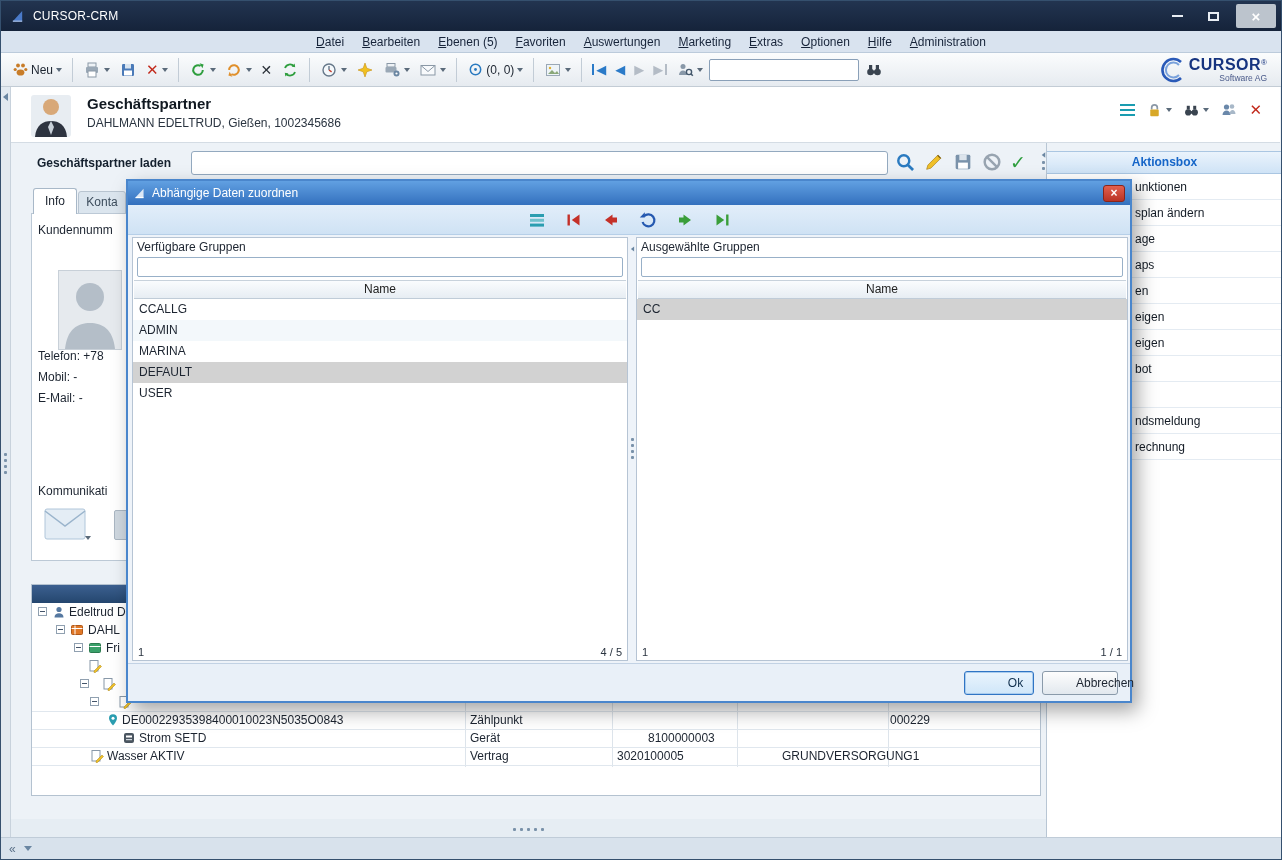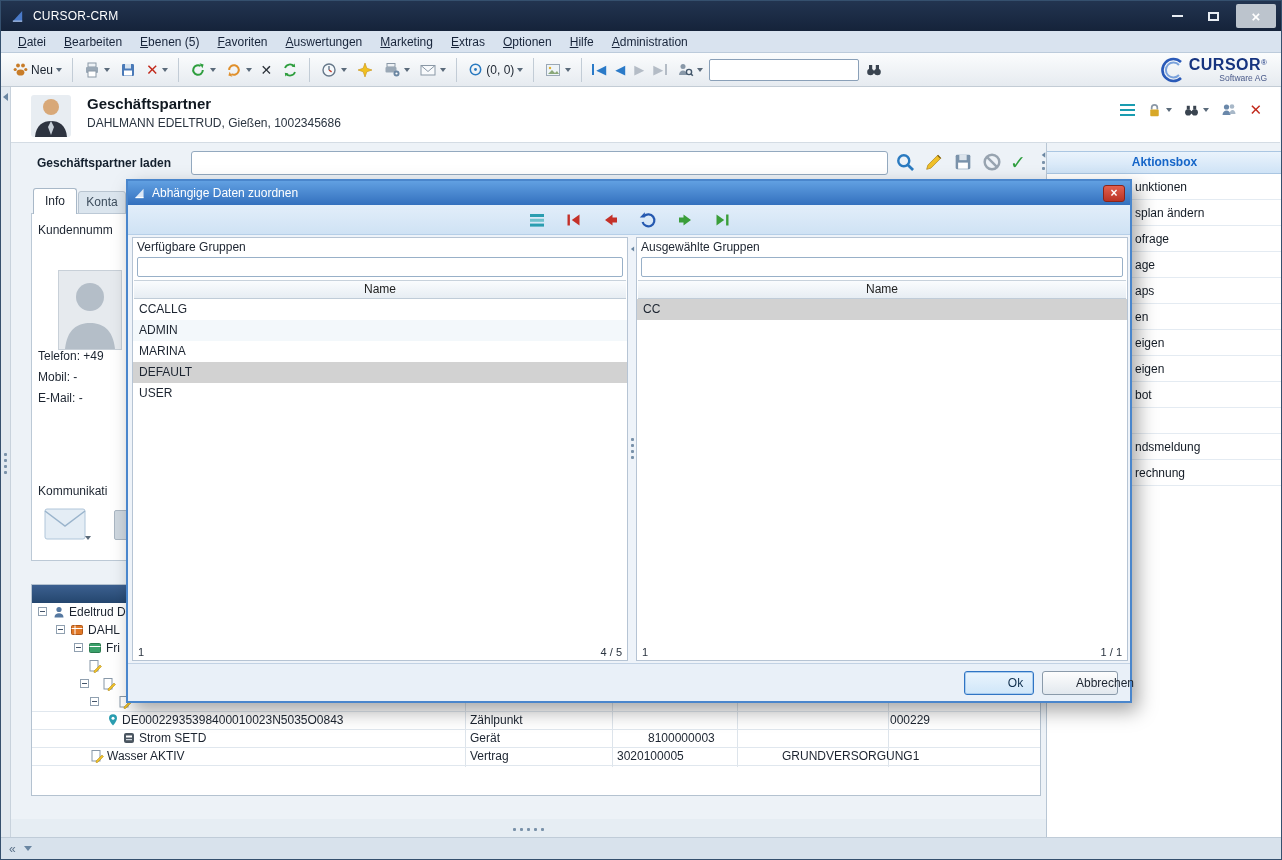--- a/index.html
+++ b/index.html
@@ -11,21 +11,21 @@
   .titlebar { position:absolute; left:0; top:0; right:0; height:30px; background:linear-gradient(#223450,#15233a); display:flex; align-items:center; color:#fff; }
   .title-logo { margin-left:9px; }
   .title-text { margin-left:8px; font-size:12px; letter-spacing:.2px; }
   .win-controls { margin-left:auto; display:flex; align-items:center; height:100%; }
   .win-btn { width:36px; height:24px; display:flex; align-items:center; justify-content:center; }
   .win-min-bar { width:11px; height:2px; background:#e8edf3; }
   .win-max-box { width:11px; height:9px; border:2px solid #e8edf3; }
   .win-close { background:#bcc4cd; border-radius:2px; margin:0 5px; width:40px; color:#fff; font-size:15px; font-weight:bold; }
 
   
-  .menubar { position:absolute; left:0; top:30px; right:0; height:22px; background:#d9e3ef; border-bottom:1px solid #bccbdb; display:flex; align-items:center; padding-left:8px; }
+  .menubar { position:absolute; left:0; top:30px; right:0; height:22px; background:#d9e3ef; border-bottom:1px solid #bccbdb; display:flex; align-items:center; padding-left:20px;justify-content:center; }
   .menu-item { padding:2px 9px; color:#17243a; display:block; }
   .menu-item::first-letter { text-decoration:underline; }
 
   
   .toolbar { position:absolute; left:0; top:52px; right:0; height:34px; background:linear-gradient(#fbfcfd,#e6ebf0); border-bottom:1px solid #c3ccd5; display:flex; align-items:center; padding:0 8px; gap:3px; }
   .tbtn { display:flex; align-items:center; gap:2px; padding:2px 3px; border-radius:2px; }
   .vsep { width:1px; height:24px; background:#c2ccd6; margin:0 4px; }
   .dd { width:0; height:0; border-left:3.5px solid transparent; border-right:3.5px solid transparent; border-top:4px solid #5a6a7a; margin-left:1px; }
   .glyph { font-family:"DejaVu Sans", sans-serif; }
   .x-red { color:#c22a1c; font-weight:bold; font-size:15px; line-height:14px; }
@@ -400,21 +400,21 @@
   <div class="tab-idle">Konta</div>
 
   <div class="info-panel">
     <div class="ip-kdnr">Kundennumm</div>
     <div class="ip-photo">
       <svg width="62" height="78" viewBox="0 0 62 78">
           <circle cx="31" cy="26" r="14" fill="#b4bec8"></circle>
           <path d="M6 78c2-20 13-26 25-26s23 6 25 26z" fill="#b4bec8"></path>
         </svg>
     </div>
-    <div class="ip-line" style="top:135px;">Telefon: +49</div>
+    <div class="ip-line" style="top:135px;">Telefon: +78</div>
     <div class="ip-line" style="top:156px;">Mobil: -</div>
     <div class="ip-line" style="top:177px;">E-Mail: -</div>
     <div class="ip-section">Kommunikati</div>
     <svg class="env-icon" width="42" height="34" viewBox="0 0 42 34">
         <rect x="1" y="1" width="40" height="30" rx="2" fill="#e4edf5" stroke="#b0c6da"></rect>
         <path d="M1 3l20 15L41 3" fill="none" stroke="#9ab4cc" stroke-width="1.5"></path>
       </svg>
     <span class="dd env-dd"></span>
     <div class="env-part"></div>
   </div>
@@ -517,21 +517,20 @@
   <div class="bottom-strip">
     <span class="laquo">«</span>
     <span class="tri-d"></span>
   </div>
 
   <div class="sidebar">
     <div class="ak-gap"></div>
     <div class="ak-head">Aktionsbox</div>
     <div class="ak-item">unktionen</div>
     <div class="ak-item">splan ändern</div>
-    <div class="ak-item">ofrage</div>
     <div class="ak-item">age</div>
     <div class="ak-item">aps</div>
     <div class="ak-item">en</div>
     <div class="ak-item">eigen</div>
     <div class="ak-item">eigen</div>
     <div class="ak-item">bot</div>
     <div class="ak-item"></div>
     <div class="ak-item">ndsmeldung</div>
     <div class="ak-item">rechnung</div>
   </div>

